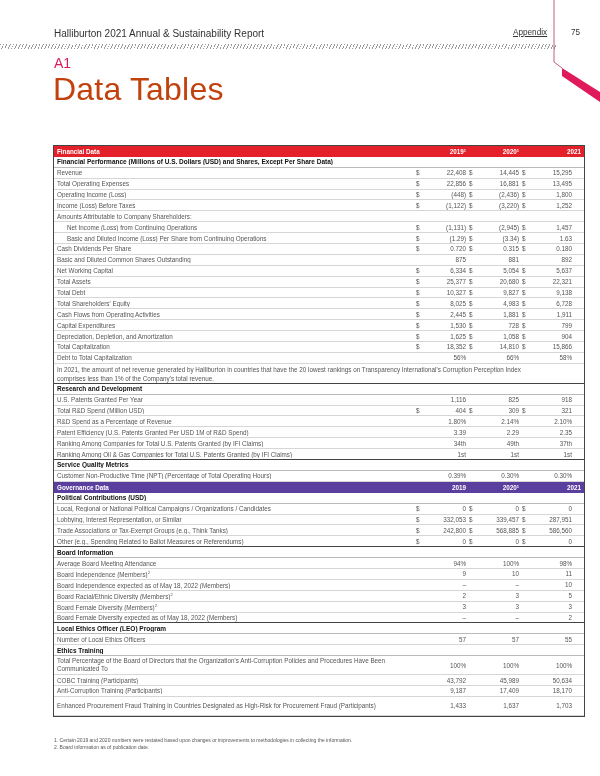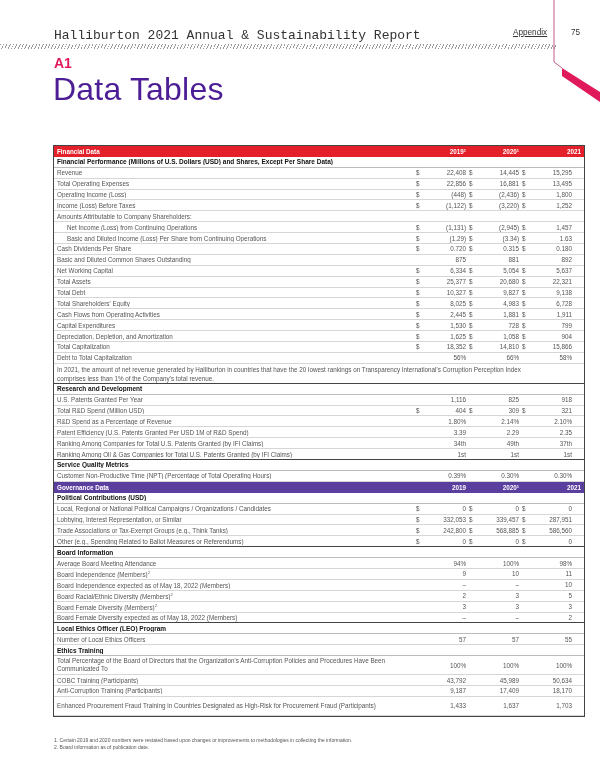--- a/index.html
+++ b/index.html
@@ -1,29 +1,29 @@
 <!DOCTYPE html>
 <html><head>
 <meta charset="utf-8">
 <style>
   * { box-sizing: border-box; margin: 0; padding: 0; }
   html, body { width: 600px; height: 776px; background: #ffffff; overflow: hidden; }
   body { position: relative; font-family: "Liberation Sans", "DejaVu Sans", sans-serif; color: #333; }
 
-  .hdr-title { position: absolute; left: 54px; top: 28px; font-size: 13px; color: #333; font-family: Liberation Mono, monospace; }
+  .hdr-title { position: absolute; left: 54px; top: 28px; font-size: 10px; color: #333; }
   .hdr-section { position: absolute; left: 513px; top: 28px; font-size: 8.2px; color: #333; text-decoration: underline; }
   .hdr-page { position: absolute; left: 571px; top: 28px; font-size: 8.2px; color: #333; }
   .hatch {
     position: absolute; left: 0; top: 44px; width: 556px; height: 5px;
     background: repeating-linear-gradient(115deg, #9a9a9a 0px, #9a9a9a 0.8px, transparent 0.8px, transparent 3px);
   }
   .corner-svg { position: absolute; left: 540px; top: 0; width: 60px; height: 130px; }
 
-  .section-code { position: absolute; left: 54px; top: 55px; font-size: 14px; font-weight: bold; color: #e0195a; }
-  .page-title { position: absolute; left: 53px; top: 71px; font-size: 32px; font-weight: 300; color: #4c1d95; letter-spacing: 0.2px; }
+  .section-code { position: absolute; left: 54px; top: 55px; font-size: 14px; font-weight: normal; color: #e0195a; }
+  .page-title { position: absolute; left: 53px; top: 71px; font-size: 32px; font-weight: 300; color: #c2410c; letter-spacing: 0.2px; }
 
   .tbl { position: absolute; left: 53px; top: 145px; width: 532px; border: 1px solid #444; font-size: 6.3px; }
   .row { display: flex; align-items: center; height: 10.9px; border-bottom: 0.5px solid #d6d6d6; color: #555; }
   .row.tall { height: 19px; }
   .row.head { color: #fff; font-weight: bold; border-bottom: none; }
   .row.head.red { background: #e4202a; }
   .row.head.purple { background: #5b3f9e; }
   .row.sec { color: #111; font-weight: bold; border-bottom: 0.5px solid #bbb; font-size: 6.5px; }
   .row.note { height: 20px; align-items: flex-start; padding-top: 1px; line-height: 9px; }
   .row.endsec { border-bottom: 1px solid #444; }

